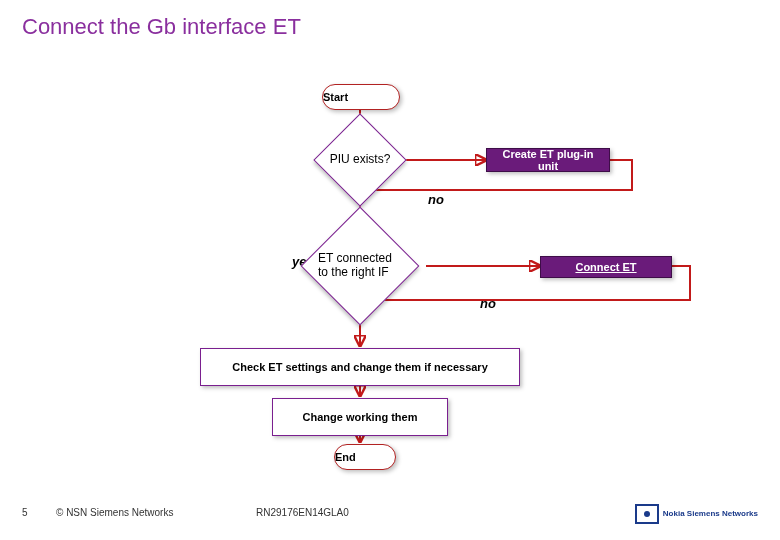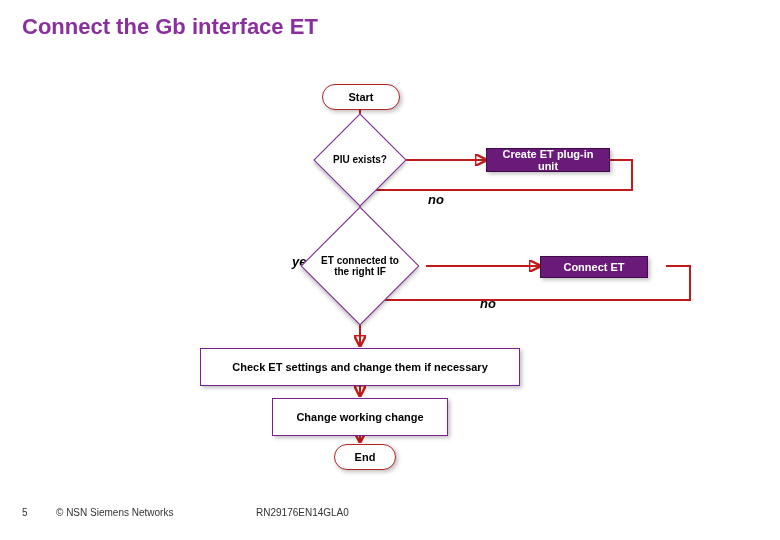--- a/index.html
+++ b/index.html
@@ -15,33 +15,32 @@
   .slide {
     position: relative;
     width: 780px;
     height: 540px;
   }
   .title {
     position: absolute;
     left: 22px;
     top: 14px;
     font-size: 22px;
-    font-weight: bold;
+    font-weight: normal;
     color: #8a2f9e; 
   }
 
   
   .terminator {
     position: absolute;
     background: #ffffff;
     border: 1.5px solid #b22222;
     border-radius: 999px;
     display: flex;
     align-items: center;
-    justify-content: center;
     font-size: 11px;
     font-weight: bold;
     text-align: center;
     box-shadow: 2px 2px 4px rgba(0,0,0,0.25);
   }
   .decision {
     position: absolute;
     display: flex;
     align-items: center;
     justify-content: center;
@@ -50,23 +49,22 @@
     position: absolute;
     inset: 0;
     background: #ffffff;
     border: 1px solid #7a1f8f;
     transform: rotate(45deg);
     box-shadow: 2px 2px 4px rgba(0,0,0,0.25);
   }
   .decision .dlabel {
     position: relative;
     z-index: 2;
-    font-size: 10px;
-    font-weight: bold;
-    text-align: center;
+    font-size: 12px;
+    font-weight: normal;
     line-height: 1.15;
   }
   .process {
     position: absolute;
     background: #6a1b7a;
     color: #ffffff;
     font-size: 11px;
     font-weight: bold;
     display: flex;
     align-items: center;
@@ -199,34 +197,40 @@
     <span>Create ET plug-in unit</span>
   </div>
 
   <div class="decision" style="left:318px; top:224px; width:84px; height:84px;">
     <div class="diamond"></div>
     <div class="dlabel" style="max-width:110px;">ET connected to the right IF</div>
   </div>
   <div class="edge-label" style="left:480px; top:252px;">no</div>
   <div class="edge-label" style="left:292px; top:318px;">yes</div>
 
-  <div class="process" style="left:540px; top:256px; width:108px; height:22px;">
+  <div class="process" style="left:540px; top:256px; width:132px; height:22px;text-decoration:underline;">
     <span>Connect ET</span>
   </div>
 
   <div class="process-white" style="left:200px; top:348px; width:320px; height:26px;">
     <span>Check ET settings and change them if necessary</span>
   </div>
 
   <div class="process-white" style="left:272px; top:398px; width:176px; height:26px;">
-    <span>Change working change</span>
+    <span>Change working them</span>
   </div>
 
   <div class="terminator" style="left:334px; top:444px; width:60px; height:24px;">
     <span>End</span>
   </div>
 
   <div class="footer-page">5</div>
   <div class="footer-copy">© NSN Siemens Networks</div>
   <div class="footer-doc">RN29176EN14GLA0</div>
 
+  <div class="logo">
+    <div class="box">
+        <span></span>
+      </div>
+    <div class="txt">Nokia Siemens Networks</div>
+  </div>
 
 </div>
 
 </body></html>

